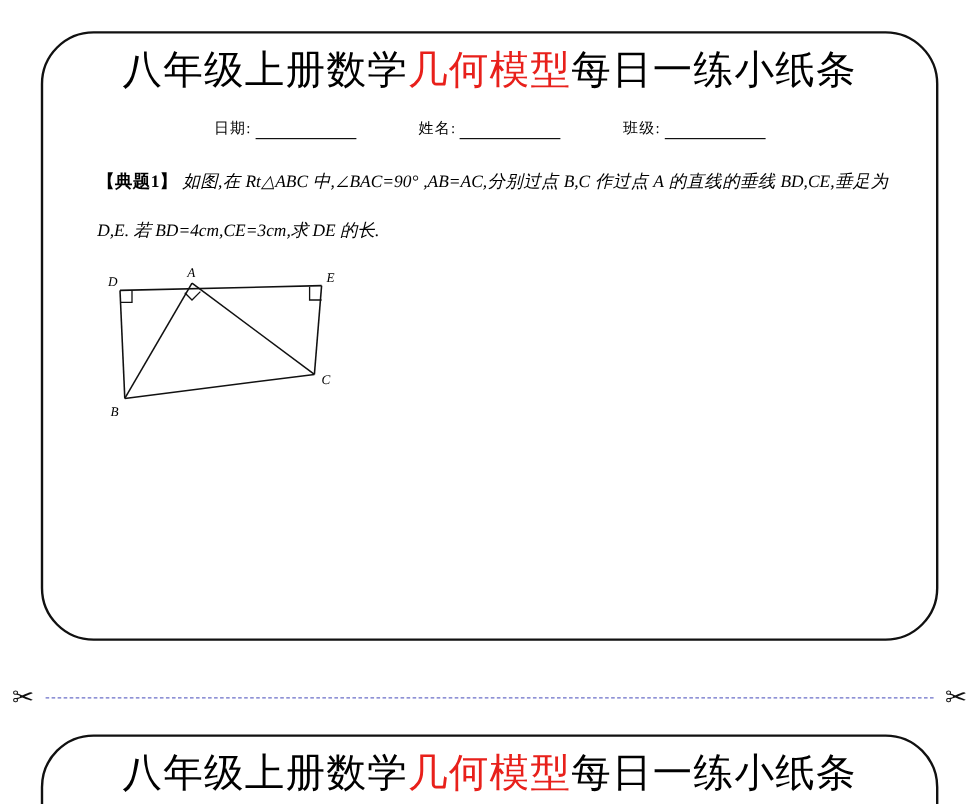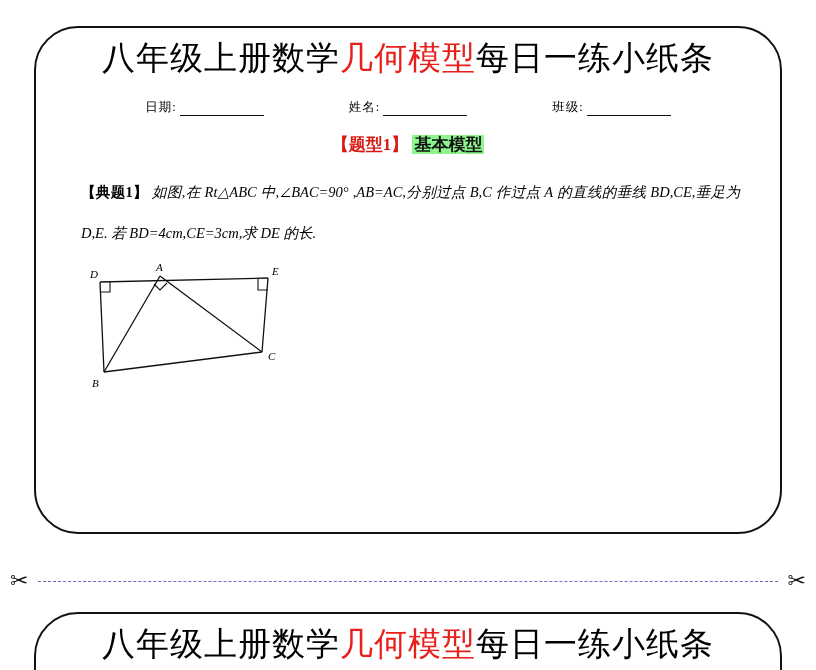--- a/index.html
+++ b/index.html
@@ -45,21 +45,21 @@
     font-weight: 500;
   }
   .title .red {
     color: #e8201b;
   }
 
   
   .meta {
     display: flex;
     justify-content: center;
-    gap: 85px;
+    gap: 52px;
     margin-top: 18px;
     font-size: 12.5px;
   }
   .meta-item {
     display: inline-flex;
     align-items: flex-end;
     white-space: nowrap;
   }
   .meta-label { letter-spacing: 1px; }
   .meta-rule {
@@ -149,24 +149,20 @@
       <span class="meta-item">
         <span class="meta-label">姓名:</span>
         <span class="meta-rule"></span>
       </span>
       <span class="meta-item">
         <span class="meta-label">班级:</span>
         <span class="meta-rule"></span>
       </span>
     </div>
 
-    <div class="section-head">
-      <span class="tag">【题型1】</span>
-      <span class="hl">基本模型</span>
-    </div>
 
     <div class="problem">
       <span class="lead">【典题1】</span>
       <span class="it">如图,在 Rt△ABC 中,∠BAC=90° ,AB=AC,分别过点 B,C 作过点 A</span>
       <span class="it">的直线的垂线 BD,CE,垂足为 D,E. 若 BD=4cm,CE=3cm,求 DE 的长.</span>
     </div>
 
     <div class="figure">
       <svg width="260" height="135" viewBox="0 0 260 135">
 

